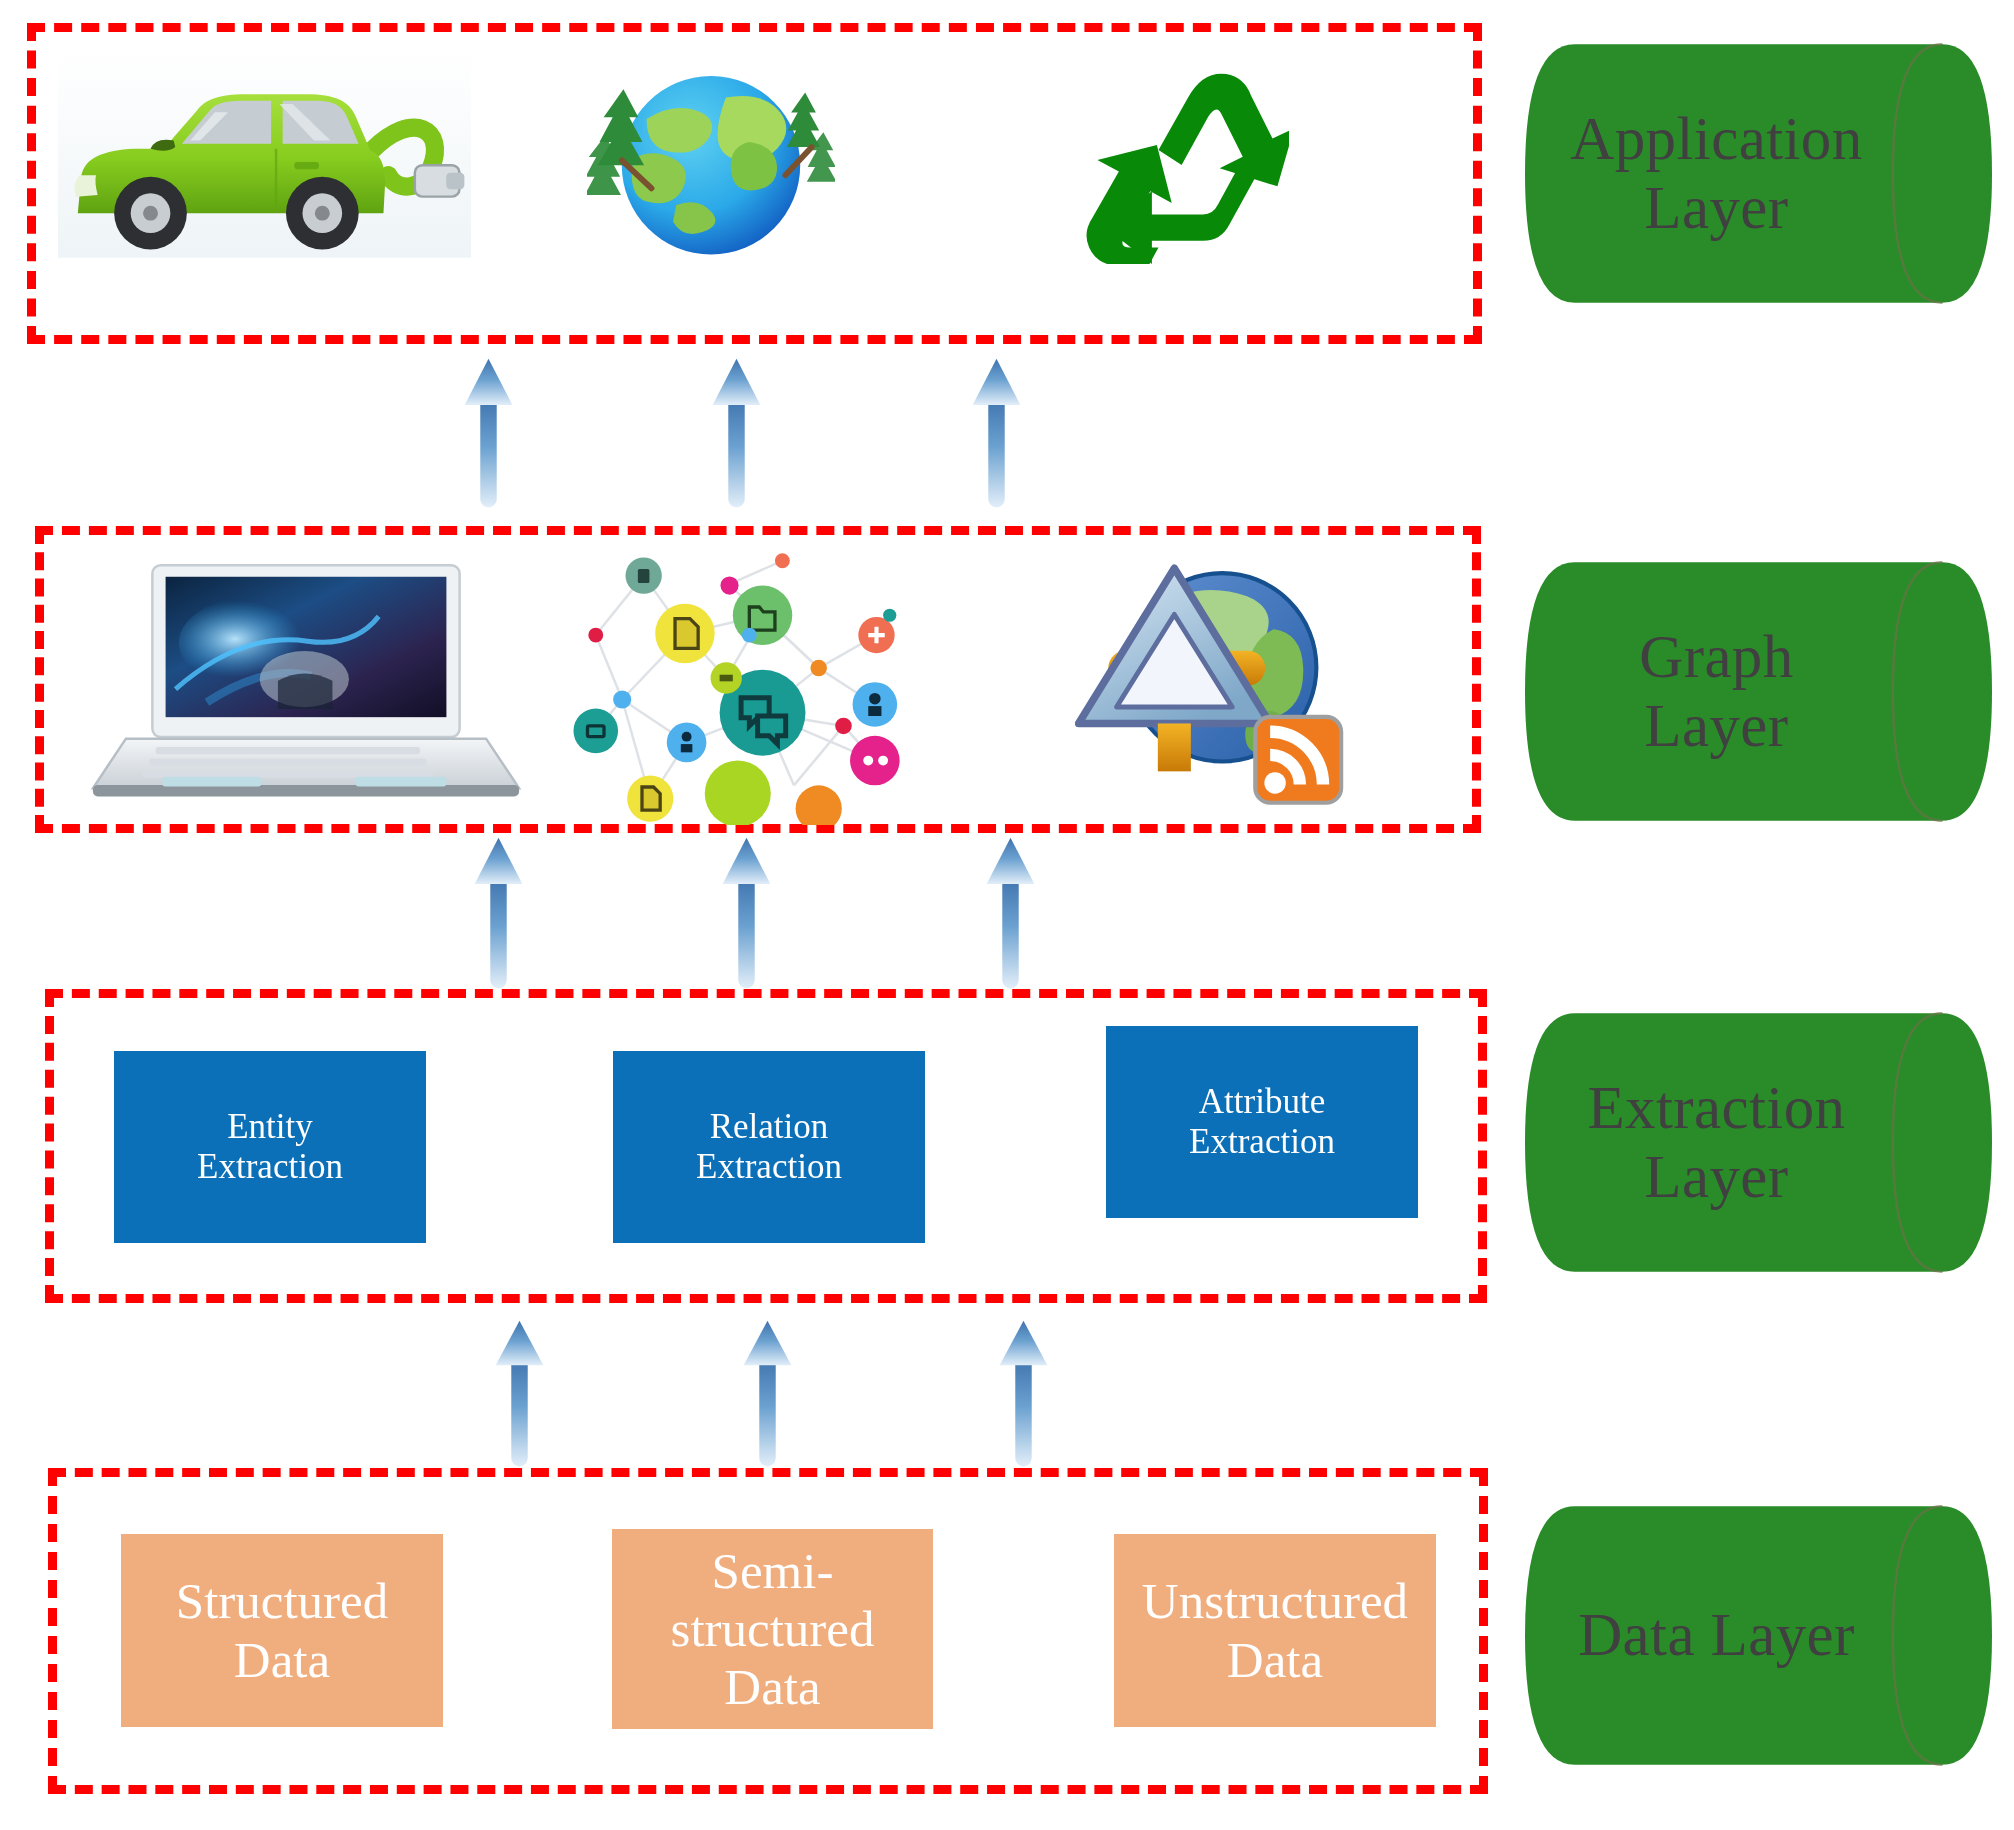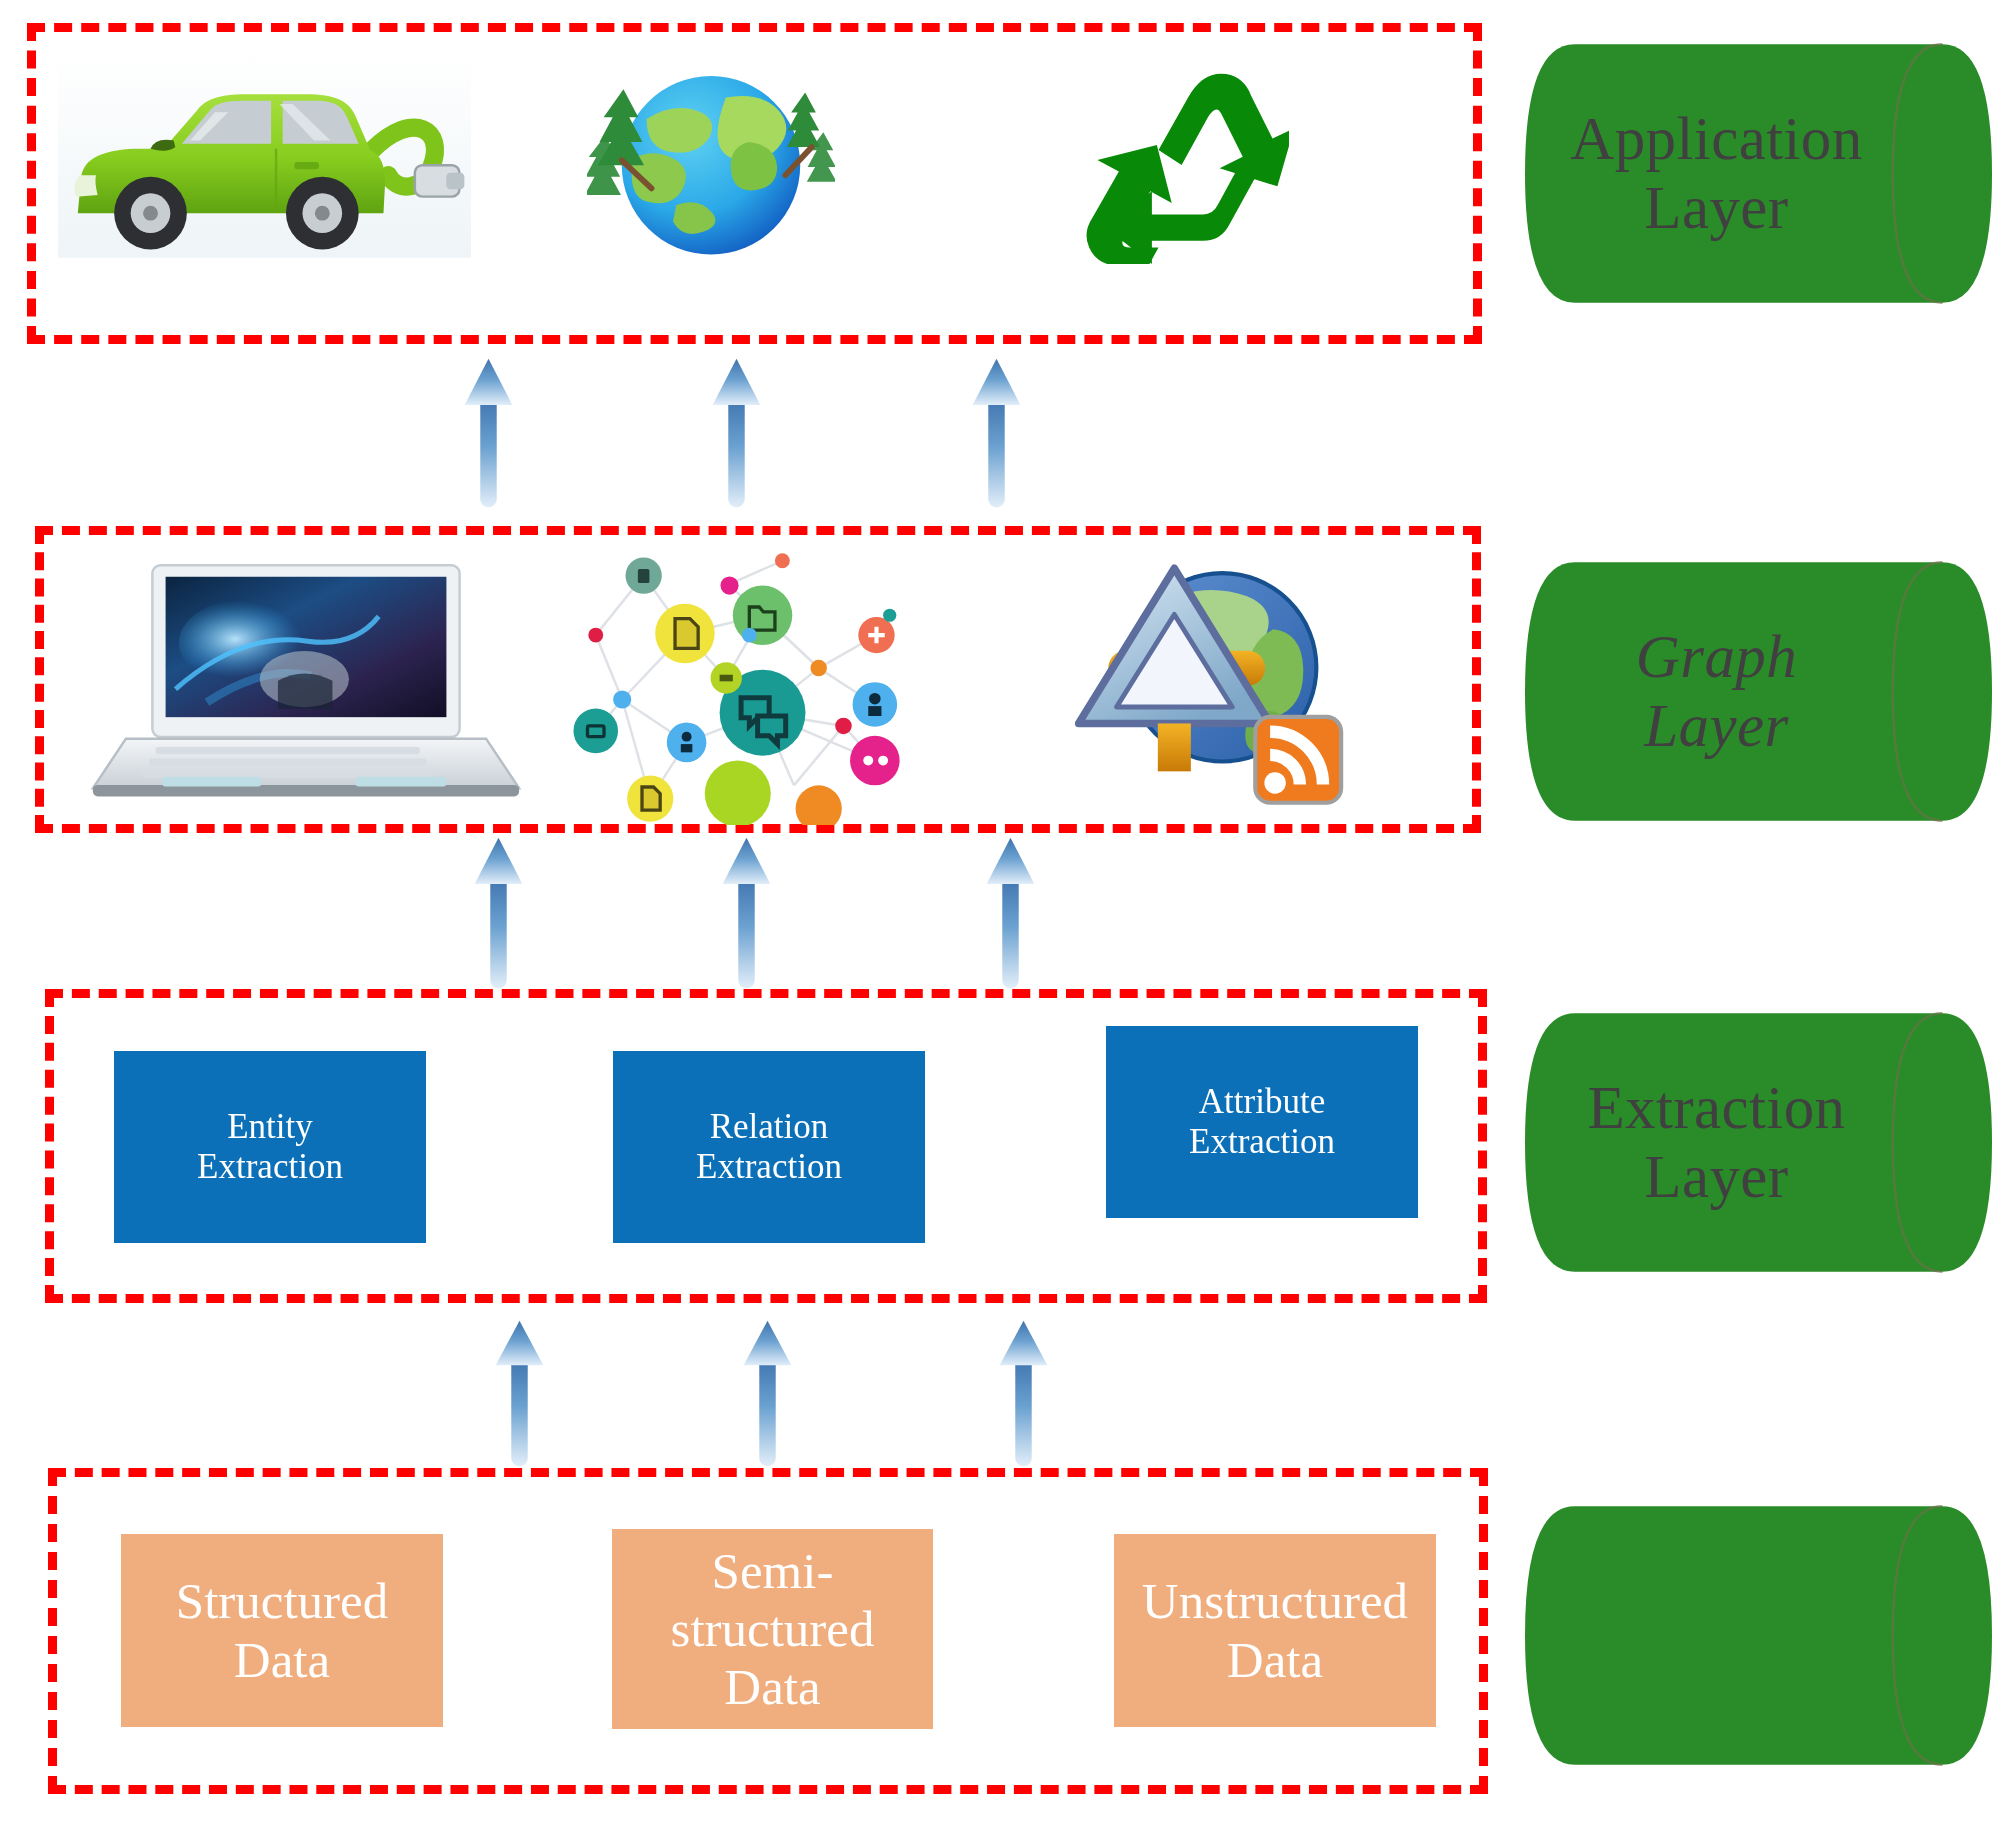--- a/index.html
+++ b/index.html
@@ -361,21 +361,21 @@
 
       <rect x="100" y="204" width="40" height="58" fill="url(#postG)"></rect>
 
       <rect x="218" y="196" width="104" height="104" rx="18" fill="#F07B1E" stroke="#9F9F9F" stroke-width="5"></rect>
       <circle cx="242" cy="276" r="13" fill="#ffffff"></circle>
       <path d="M236 242 a36 36 0 0 1 36 36" fill="none" stroke="#ffffff" stroke-width="15"></path>
       <path d="M236 214 a64 64 0 0 1 64 64" fill="none" stroke="#ffffff" stroke-width="15"></path>
     </svg>
   </div>
 
-  <div class="cylinder" style="left:1525px; top:559px; width:467px; height:265px;font-style:italic;">
+  <div class="cylinder" style="left:1525px; top:559px; width:467px; height:265px;">
     <svg class="cyl-svg" viewBox="0 0 565 320" preserveAspectRatio="none" xmlns="http://www.w3.org/2000/svg">
       <path d="M60 4 L505 4 q60 0 60 156 q0 156 -60 156 L60 316 q-60 0 -60 -156 q0 -156 60 -156 Z" fill="#2A8C29"></path>
       <path d="M505 4 q-60 0 -60 156 q0 156 60 156" fill="none" stroke="#6E6F4A" stroke-width="3" opacity="0.65"></path>
     </svg>
     <div class="cyl-text">Graph
 Layer</div>
   </div>
 
   <div class="arrow" style="left:473px; top:836px; width:51px; height:159px;">
     <svg viewBox="0 0 62 192" preserveAspectRatio="none" xmlns="http://www.w3.org/2000/svg">
@@ -483,16 +483,17 @@
 structured
 Data</div>
   <div class="content-box box-peach" style="left:1106px; top:1534px; width:322px; height:193px;margin-left:8px;">Unstructured
 Data</div>
 
   <div class="cylinder" style="left:1525px; top:1503px; width:467px; height:265px;">
     <svg class="cyl-svg" viewBox="0 0 565 320" preserveAspectRatio="none" xmlns="http://www.w3.org/2000/svg">
       <path d="M60 4 L505 4 q60 0 60 156 q0 156 -60 156 L60 316 q-60 0 -60 -156 q0 -156 60 -156 Z" fill="#2A8C29"></path>
       <path d="M505 4 q-60 0 -60 156 q0 156 60 156" fill="none" stroke="#6E6F4A" stroke-width="3" opacity="0.65"></path>
     </svg>
+    <div class="cyl-text">Data Layer</div>
   </div>
 
 </div>
 
 
 </body></html>

